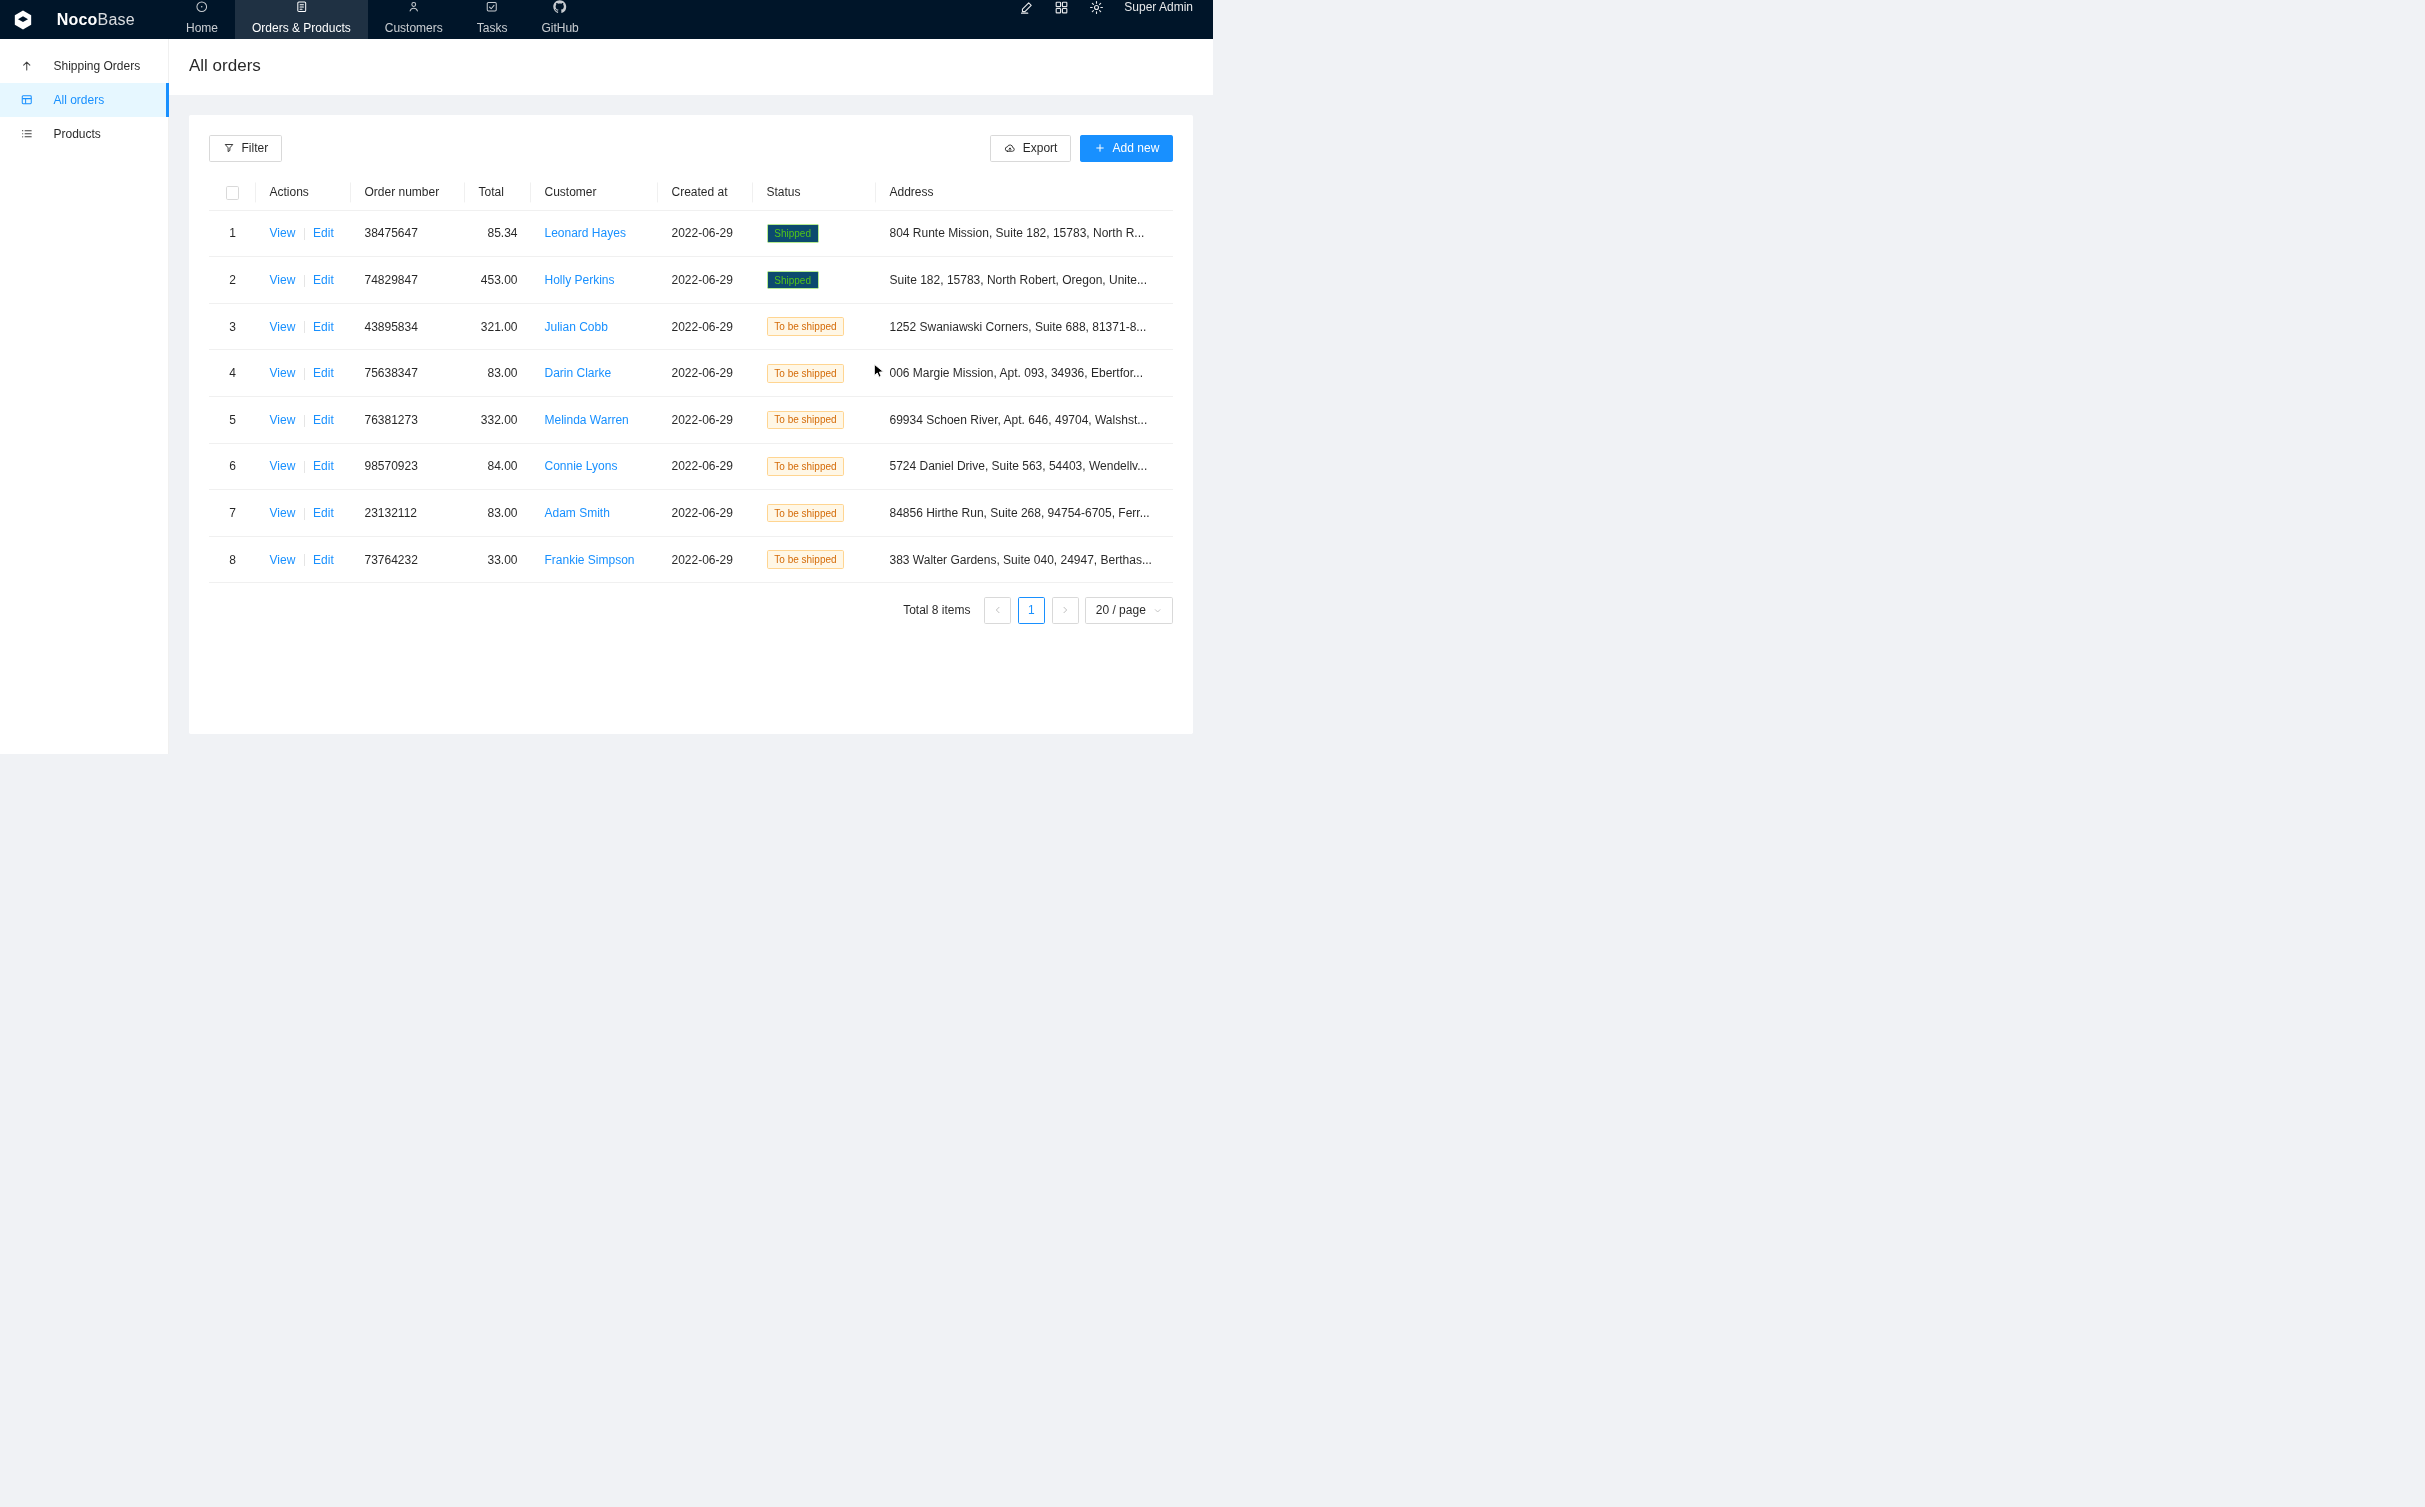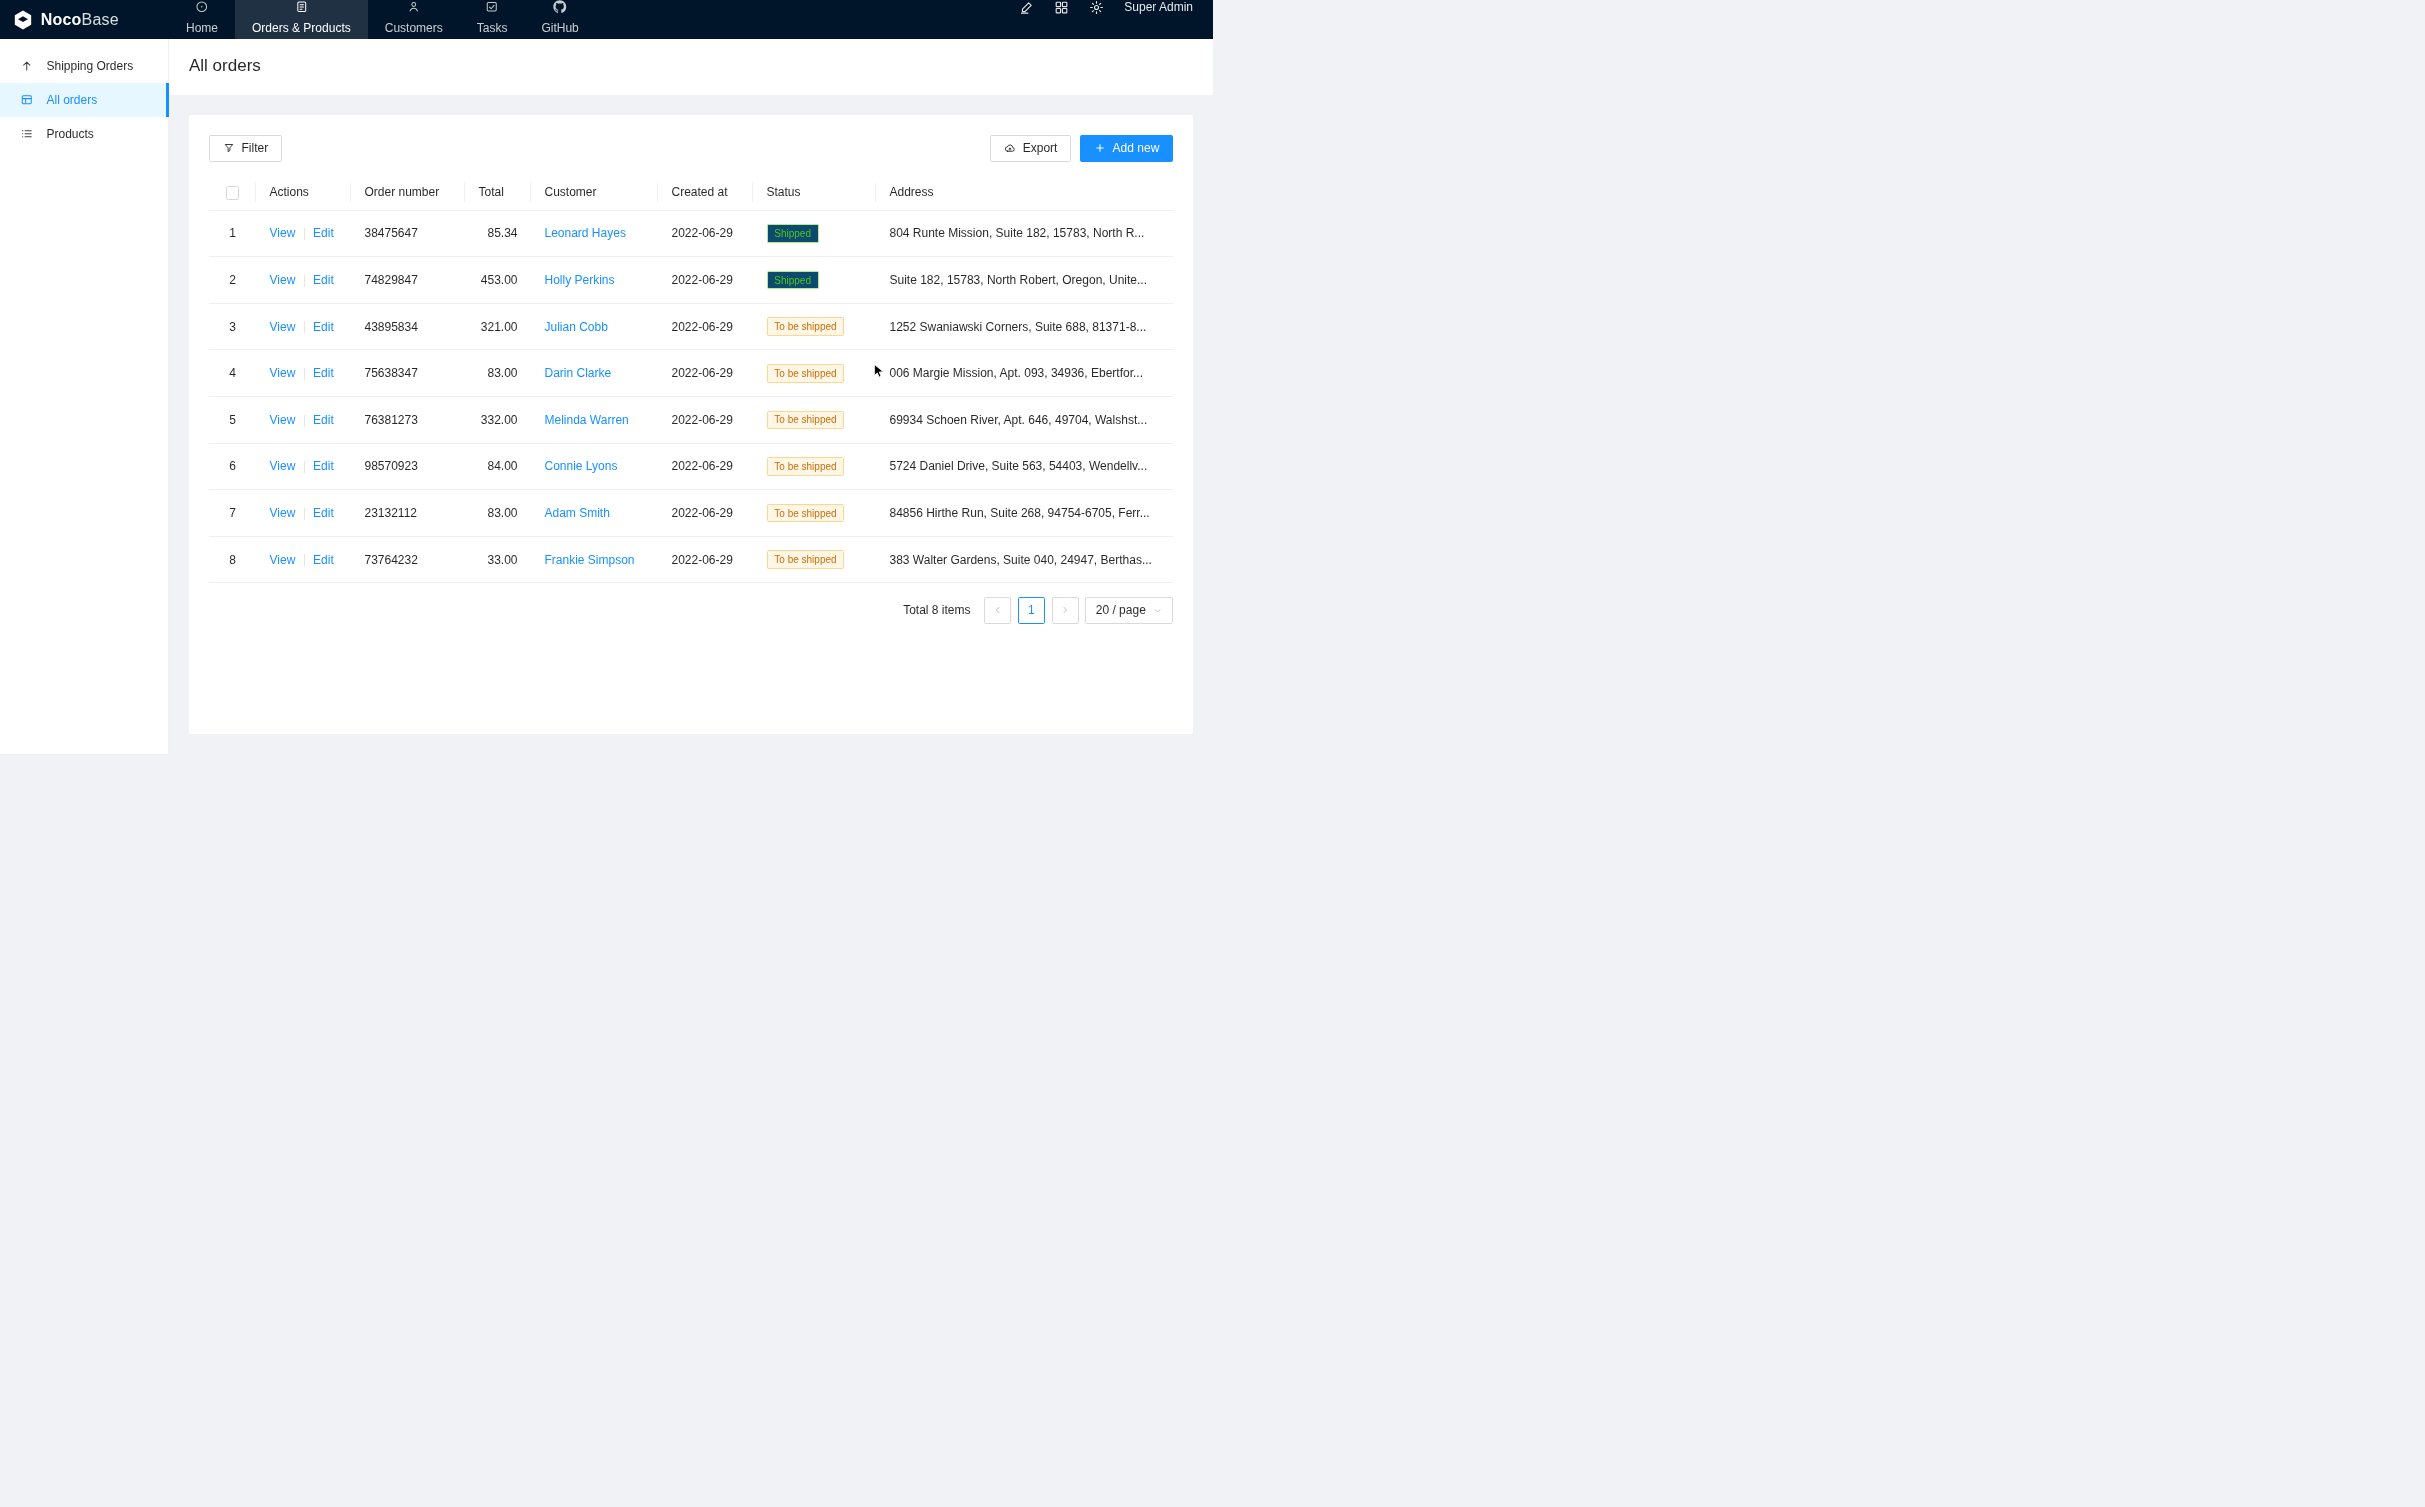--- a/index.html
+++ b/index.html
@@ -8,37 +8,37 @@
     font-family: "Liberation Sans", "DejaVu Sans", sans-serif;
     font-size: 12px;
     color: rgba(0,0,0,.85);
     background: #f0f2f5;
   }
   .app { width:1213px; height:754px; position:relative; overflow:hidden; background:#f0f2f5; }
 
   
   .navbar { height:39px; background:#001529; display:flex; align-items:stretch; color:#fff; }
   .brand { width:169px; display:flex; align-items:center; gap:6.8px; padding-left:12px; cursor:pointer; flex:none; }
-  .brand-text { font-size:16px; letter-spacing:0.2px; white-space:nowrap; }
+  .brand-text { font-size:16px; letter-spacing:0.2px; white-space:nowrap;margin-left:16px; }
   .brand-noco { font-weight:700; color:#fff; }
   .brand-base { font-weight:300; color:rgba(255,255,255,.85); }
   .nav-items { display:flex; align-items:stretch; }
   .nav-item { display:flex; align-items:center; gap:7.6px; padding:0 17px; color:rgba(255,255,255,.78); cursor:pointer; white-space:nowrap;flex-direction:column; }
   .nav-item.active { background:rgba(255,255,255,.12); color:#fff; }
   .nav-right { margin-left:auto; display:flex; align-items:flex-start; gap:20px; padding-right:20px; color:rgba(255,255,255,.9); }
   .nav-right .ic { cursor:pointer; }
   .nav-user { cursor:pointer; white-space:nowrap; }
 
   .ic { width:13.5px; height:13.5px; display:block; }
   .ic-lg { width:15px; height:15px; }
 
   
   .layout { display:flex; height:715px; }
   .sidebar { width:169px; background:#fff; padding-top:10px; flex:none; border-right:0.8px solid #f0f0f0; }
-  .side-item { height:34px; display:flex; align-items:center; gap:13px; padding:0 13.5px 0 20px; cursor:pointer; position:relative; color:rgba(0,0,0,.85); }
+  .side-item { height:34px; display:flex; align-items:center; gap:20px; padding:0 13.5px 0 20px; cursor:pointer; position:relative; color:rgba(0,0,0,.85); }
   .side-item .ic { color:rgba(0,0,0,.75); }
   .side-item.active { background:#e6f7ff; color:#1890ff; }
   .side-item.active .ic { color:#1890ff; }
   .side-item.active::after { content:""; position:absolute; right:-0.8px; top:0; bottom:0; width:2.5px; background:#1890ff; }
 
   .main { flex:1; min-width:0; display:flex; flex-direction:column; }
   .page-header { background:#fff; padding:17px 20px 18.6px; }
   .page-title { margin:0; font-size:17px; font-weight:500; color:rgba(0,0,0,.85); }
   .content { flex:1; padding:20px; display:flex; flex-direction:row; min-height:0; }
   .card { background:#fff; border-radius:1.7px; padding:20px; }

